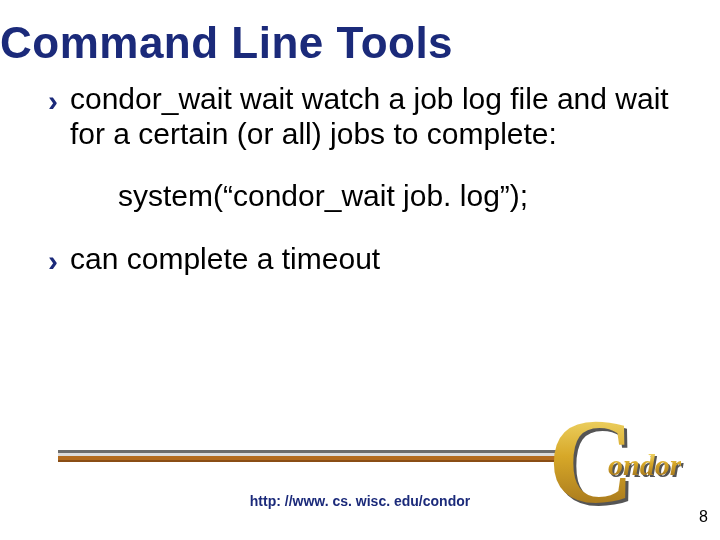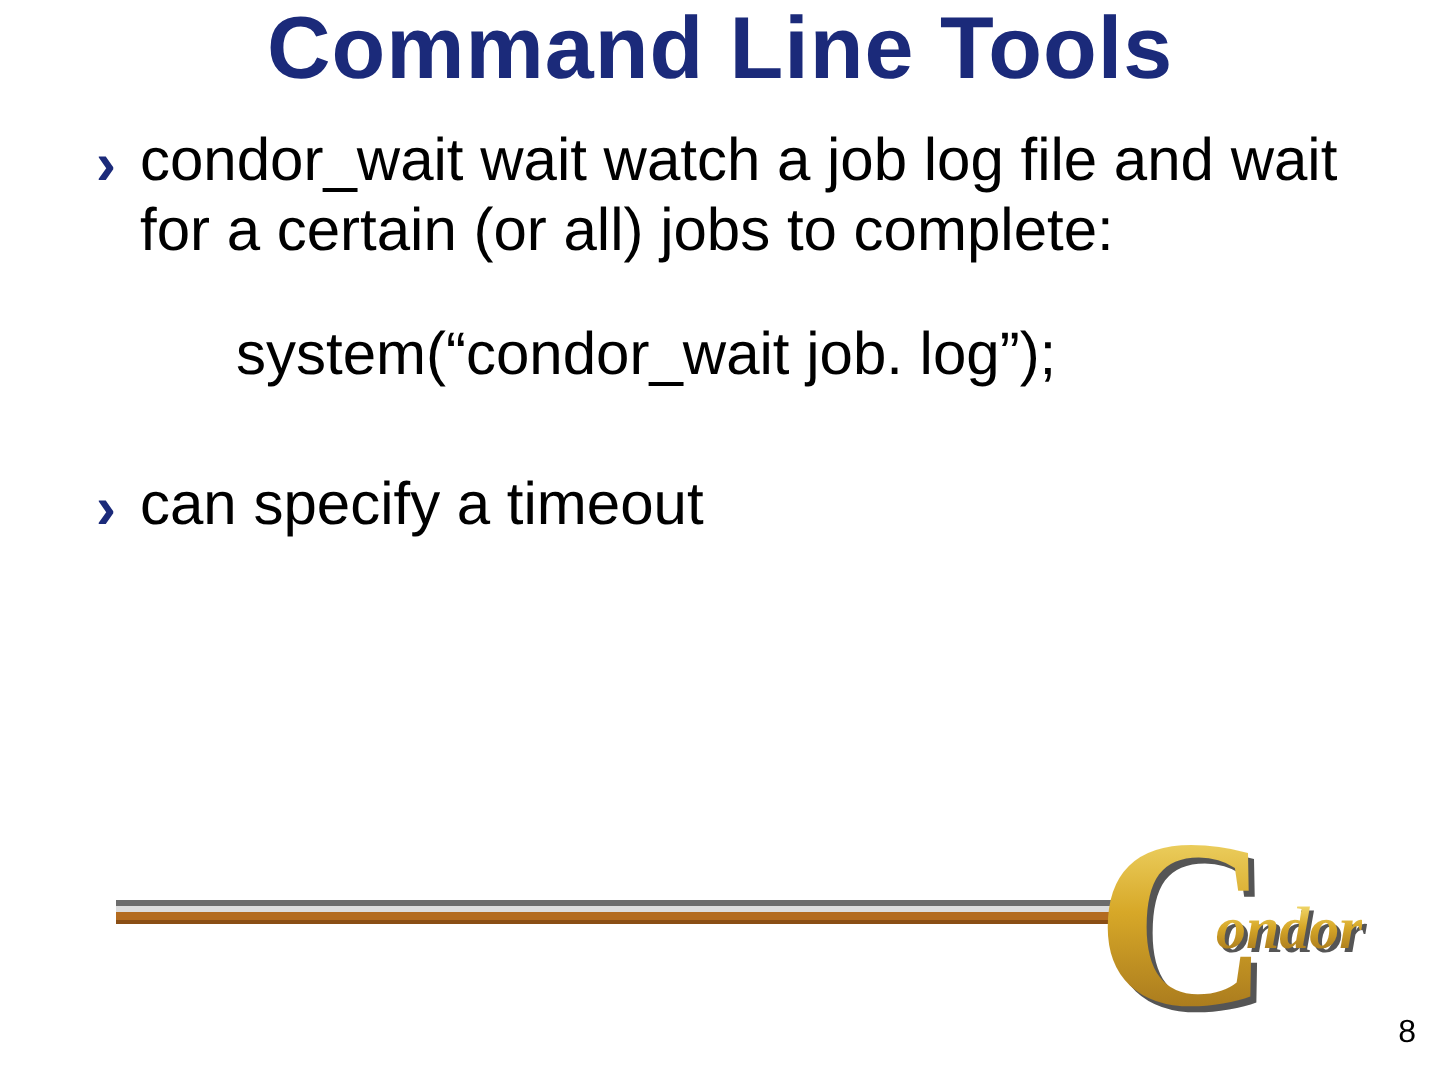--- a/index.html
+++ b/index.html
@@ -12,24 +12,24 @@
     overflow: hidden;
     position: relative;
   }
   .slide {
     width: 720px;
     height: 540px;
     position: relative;
     box-sizing: border-box;
   }
   .title {
-    text-align: center;
     color: #1b2a7a;
     font-weight: bold;
     font-size: 44px;
+    padding-top: 18px;
     letter-spacing: 0.5px;
   }
   .body {
     padding: 14px 48px 0 48px;
     color: #000;
     font-size: 30px;
     line-height: 1.15;
   }
   .bullet {
     display: flex;
@@ -41,21 +41,21 @@
     font-weight: bold;
     font-size: 30px;
     margin-right: 12px;
     line-height: 1.15;
     transform: translateY(2px);
   }
   .bullet .text {
     flex: 1;
   }
   .code-line {
-    margin: 0 0 40px 70px;
+    margin: 0 0 28px 70px;
     font-size: 30px;
   }
   .separator {
     position: absolute;
     left: 58px;
     top: 450px;
     width: 500px;
     height: 12px;
   }
   .sep-line1 {
@@ -163,32 +163,33 @@
 
     <div class="bullet">
       <span class="arrow">›</span>
       <span class="text">condor_wait wait watch a job log file and wait for a certain (or all) jobs to complete:</span>
     </div>
 
     <div class="code-line">system(“condor_wait job. log”);</div>
 
     <div class="bullet">
       <span class="arrow">›</span>
-      <span class="text">can specify a timeout</span>
+      <span class="text">can complete a timeout</span>
     </div>
 
   </div>
 
   <div class="separator">
     <div class="sep-line1"></div>
     <div class="sep-line2"></div>
     <div class="sep-line3"></div>
     <div class="sep-line4"></div>
   </div>
 
+  <div class="footer-url">http: //www. cs. wisc. edu/condor</div>
 
   <div class="logo">
     <span class="big-c-shadow">C</span>
     <span class="big-c">C</span>
     <span class="rest-shadow">ondor</span>
     <span class="rest">ondor</span>
   </div>
 
   <div class="page-number">8</div>
 

